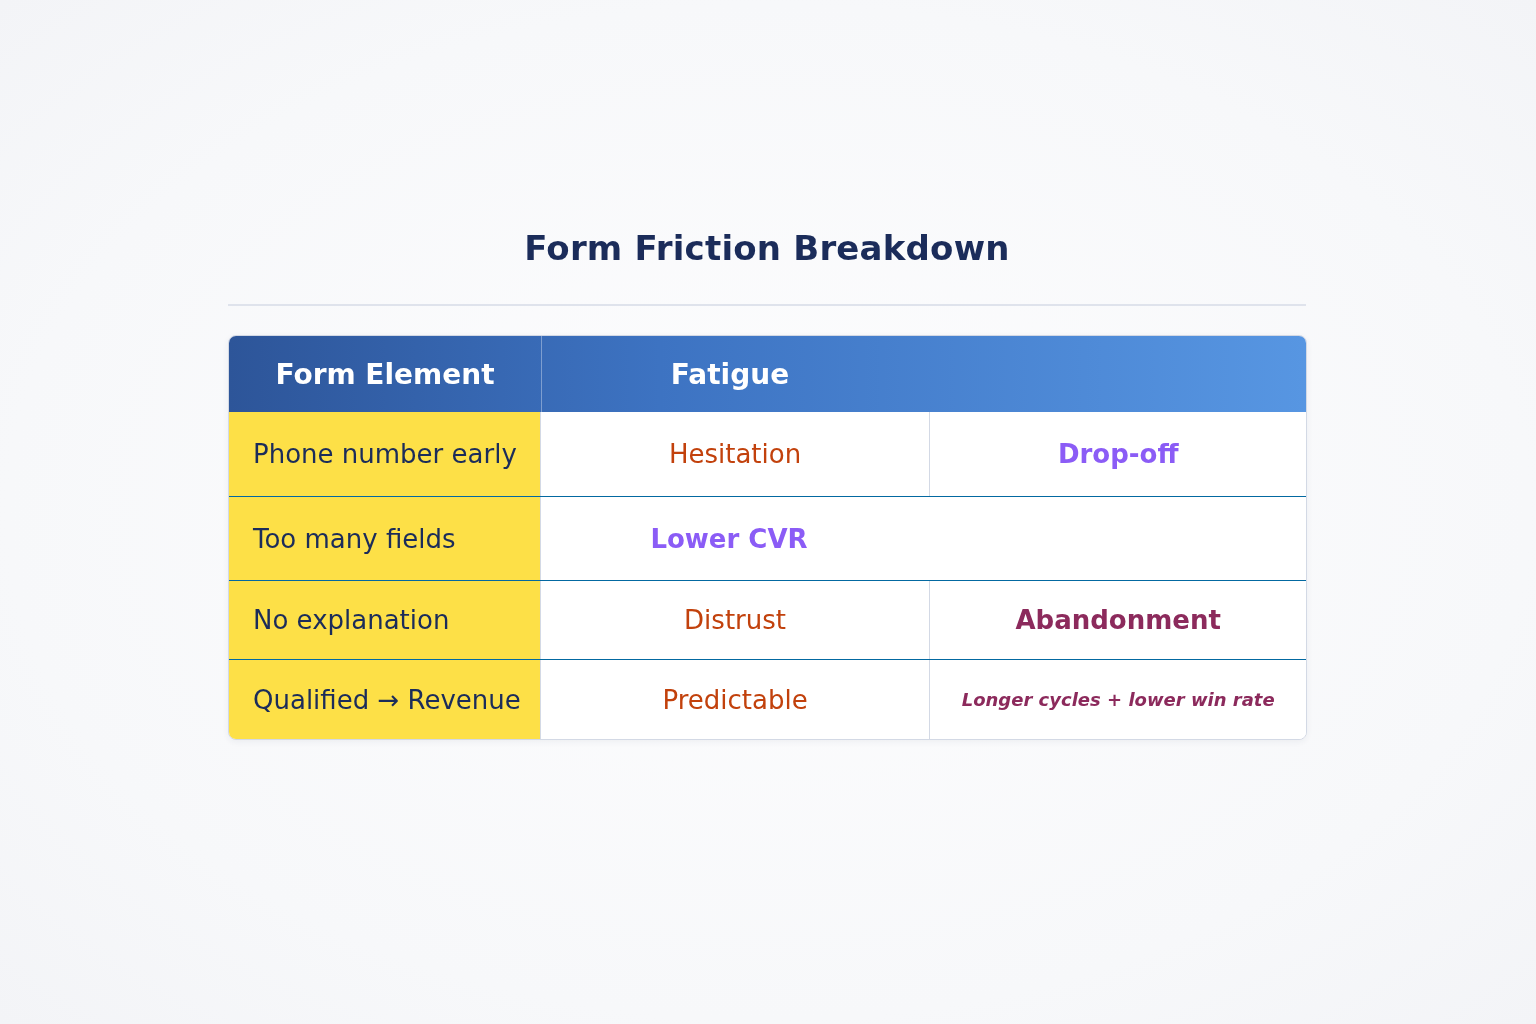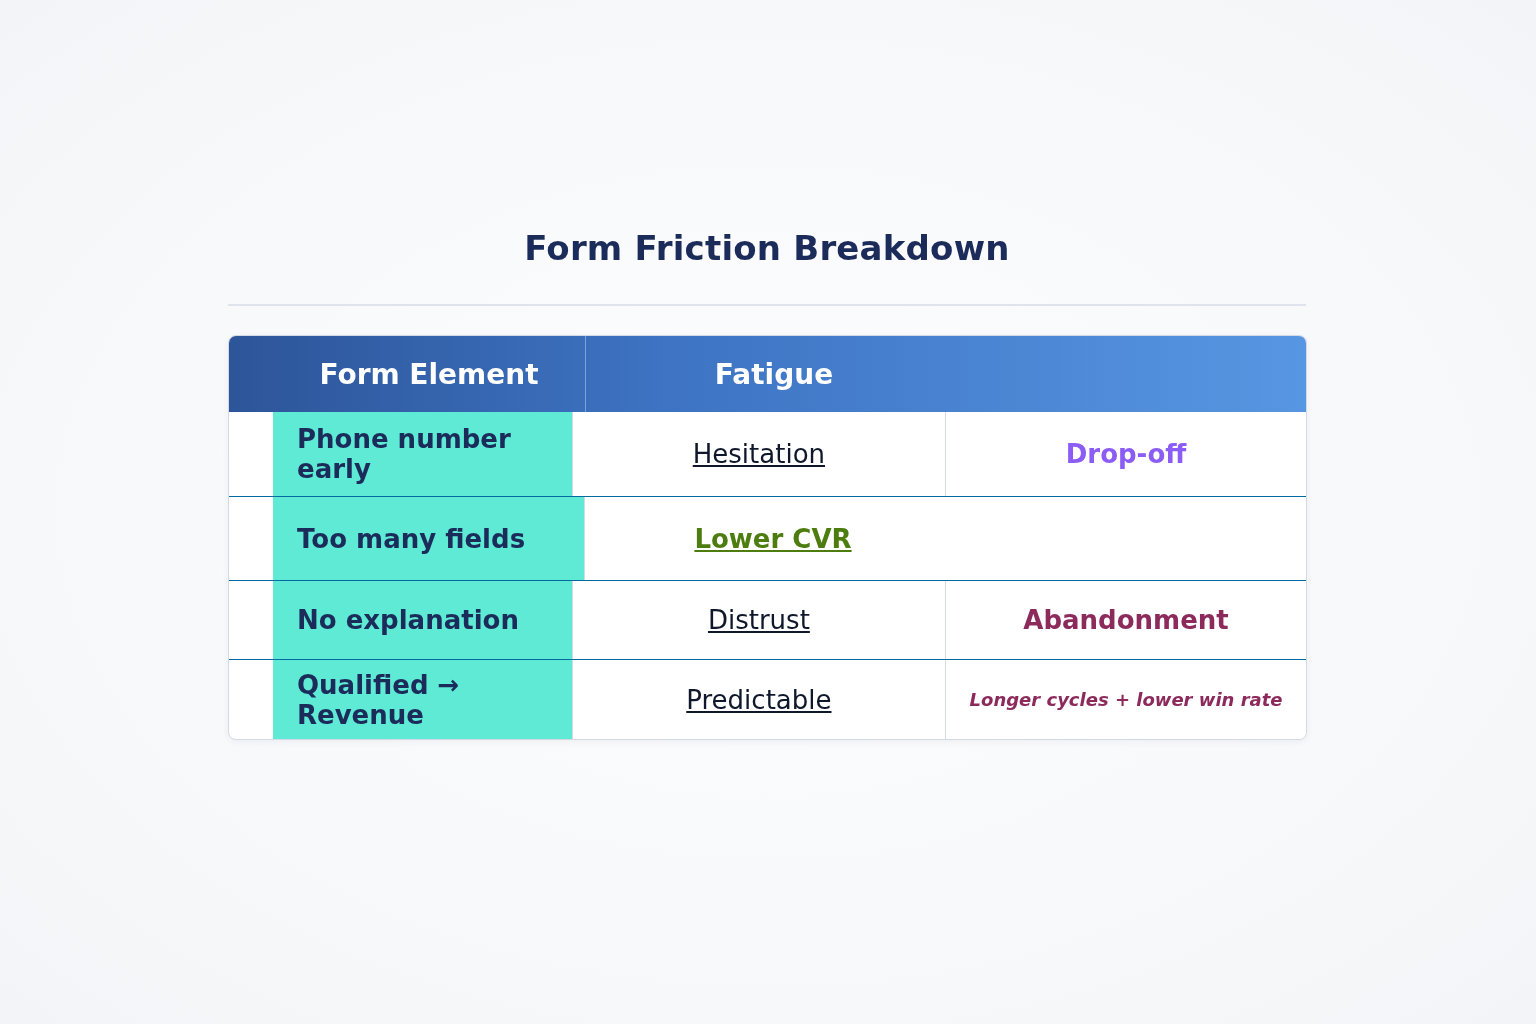--- a/index.html
+++ b/index.html
@@ -27,38 +27,38 @@
   .thead {
     display: flex; height: 76px;
     background: linear-gradient(90deg, #2d5599 0%, #3d73c2 40%, #5796e2 100%);
   }
   .th {
     display: flex; align-items: center; justify-content: center;
     color: #fff; font-size: 28px; font-weight: bold;
     border-right: 1px solid rgba(255,255,255,0.35);
   }
   .th:last-child { border-right: none; }
-  .c1 { width: 312px; margin-left: 44px; }
+  .c1 { width: 312px; }
   .c2 { width: 389px; }
   .c3 { width: 376px; }
   .row { display: flex; border-top: 1px solid #0369a1; }
   .row.r0 { height: 84px; border-top: none; }
   .row.r1 { height: 83px; }
   .row.r2 { height: 78px; }
   .row.r3 { height: 79px; }
   .td {
     display: flex; align-items: center;
     border-right: 1px solid #d3d9e5; font-size: 26px;
   }
   .td:last-child { border-right: none; }
   .td.c1 {
-    background: #5eead4; padding-left: 24px; box-sizing: border-box;
-    font-weight: bold; color: #1b2c5a;
+    background: #fde047; padding-left: 24px; box-sizing: border-box;
+    font-weight: normal; color: #1b2c5a;
   }
-  .td.c2 { justify-content: center; color: #0f172a; background: #fff; text-decoration: underline; }
+  .td.c2 { justify-content: center; color: #c2410c; background: #fff; }
   .td.c3 { justify-content: center; font-weight: bold; background: #fff; }
   .td.c3.small { font-size: 18px; font-style: italic; }
 </style>
 </head>
 <body>
 
 <div class="title">Form Friction Breakdown</div>
 <div class="divider"></div>
 
 <div class="table">
@@ -67,21 +67,21 @@
     <div class="th c3">Fatigue</div>
   </div>
 
   <div class="row r0">
     <div class="td c1">Phone number early</div>
     <div class="td c2">Hesitation</div>
     <div class="td c3" style="color: #8b5cf6;">Drop-off</div>
   </div>
   <div class="row r1">
     <div class="td c1">Too many fields</div>
-    <div class="td c3" style="color: #4d7c0f; text-decoration: underline;">Lower CVR</div>
+    <div class="td c3" style="color: #8b5cf6;">Lower CVR</div>
   </div>
   <div class="row r2">
     <div class="td c1">No explanation</div>
     <div class="td c2">Distrust</div>
     <div class="td c3" style="color: rgb(140, 42, 92);">Abandonment</div>
   </div>
   <div class="row r3">
     <div class="td c1">Qualified → Revenue</div>
     <div class="td c2">Predictable</div>
     <div class="td c3 small" style="color: rgb(140, 42, 92);">Longer cycles + lower win rate</div>

